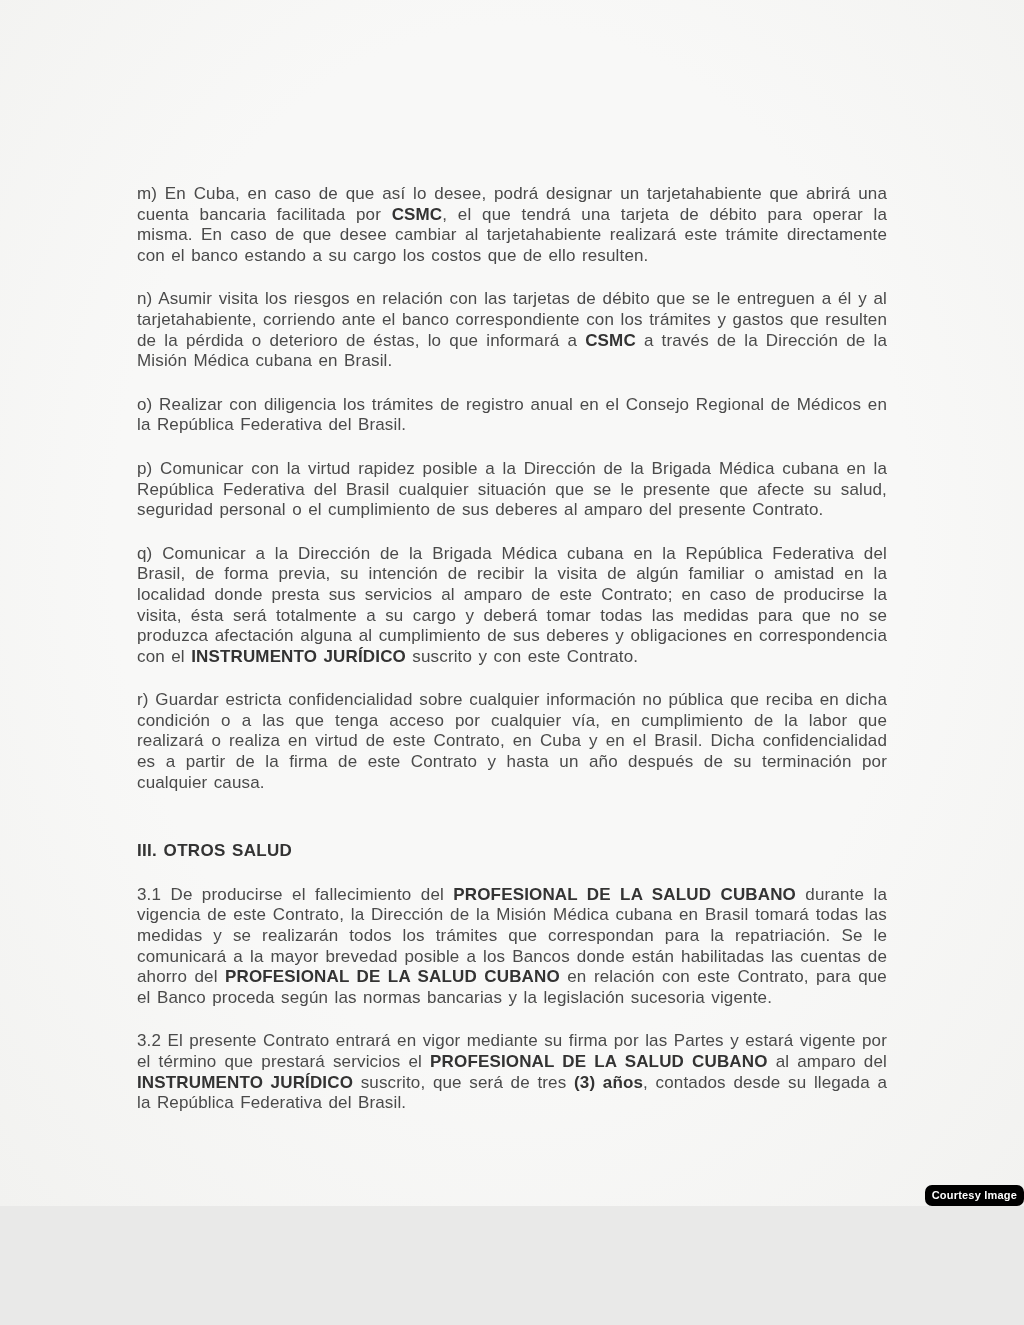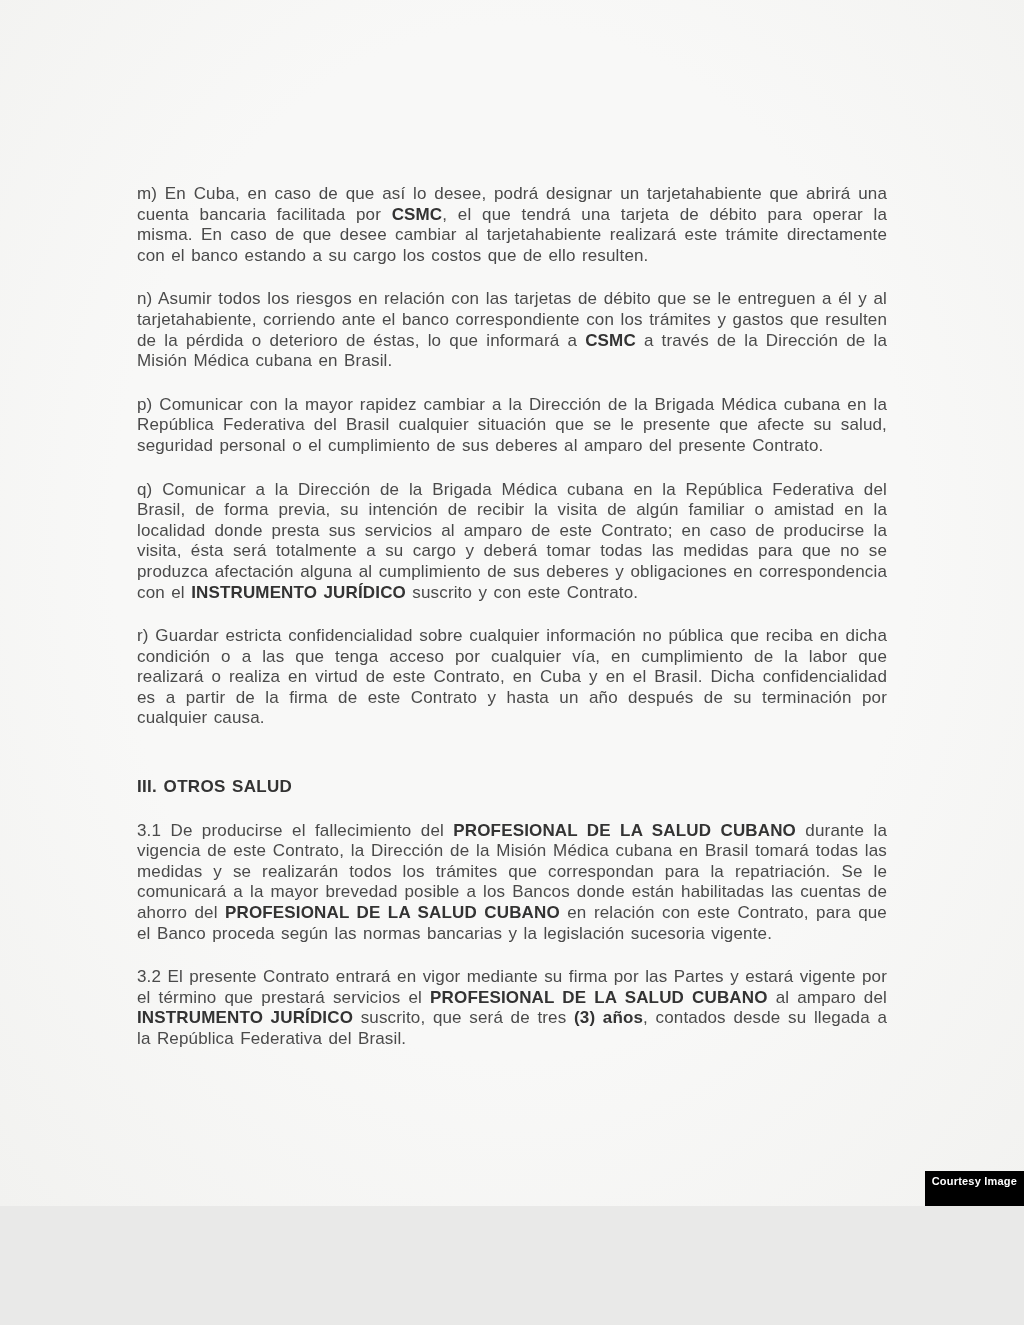--- a/index.html
+++ b/index.html
@@ -37,32 +37,34 @@
   .b { font-weight: bold; color: #333333; }
   .watermark {
     position: absolute;
     right: 0;
     bottom: 0;
     background: #000000;
     color: #ffffff;
     font-size: 11px;
     font-weight: bold;
     line-height: 12px;
-    padding: 4px 7px 19px 7px;
+    padding: 4px 7px 5px 7px;
     letter-spacing: 0.2px;
+    border-radius: 7px;
   }
 </style>
 </head>
 <body>
 
 <div class="page">
   <div class="content" style="color: rgb(74, 74, 74);">
       <div class="para"><span>m) En Cuba, en caso de que así lo desee, podrá designar un tarjetahabiente que abrirá una cuenta bancaria facilitada por </span><span class="b">CSMC</span><span>, el que tendrá una tarjeta de débito para operar la misma. En caso de que desee cambiar al tarjetahabiente realizará este trámite directamente con el banco estando a su cargo los costos que de ello resulten.</span></div>
-      <div class="para"><span>n) Asumir todos los riesgos en relación con las tarjetas de débito que se le entreguen a él y al tarjetahabiente, corriendo ante el banco correspondiente con los trámites y gastos que resulten de la pérdida o deterioro de éstas, lo que informará a </span><span class="b">CSMC</span><span> a través de la Dirección de la Misión Médica cubana en Brasil.</span></div>
-      <div class="para"><span>p) Comunicar con la mayor rapidez cambiar a la Dirección de la Brigada Médica cubana en la República Federativa del Brasil  cualquier situación que se le presente que afecte su salud, seguridad personal o el cumplimiento de sus deberes al amparo del presente Contrato.</span></div>
+      <div class="para"><span>n) Asumir visita los riesgos en relación con las tarjetas de débito que se le entreguen a él y al tarjetahabiente, corriendo ante el banco correspondiente con los trámites y gastos que resulten de la pérdida o deterioro de éstas, lo que informará a </span><span class="b">CSMC</span><span> a través de la Dirección de la Misión Médica cubana en Brasil.</span></div>
+      <div class="para"><span>o) Realizar con diligencia los trámites de registro anual en el Consejo Regional de Médicos en la República Federativa del Brasil.</span></div>
+      <div class="para"><span>p) Comunicar con la virtud rapidez posible a la Dirección de la Brigada Médica cubana en la República Federativa del Brasil  cualquier situación que se le presente que afecte su salud, seguridad personal o el cumplimiento de sus deberes al amparo del presente Contrato.</span></div>
       <div class="para"><span>q) Comunicar a la Dirección de la Brigada Médica cubana en la República Federativa del Brasil, de forma previa, su intención de recibir la visita de algún familiar o amistad en la localidad donde presta sus servicios  al amparo de este Contrato; en caso de producirse la visita, ésta será totalmente a su cargo y deberá tomar todas las medidas para que no se produzca afectación alguna al cumplimiento de sus deberes y obligaciones en correspondencia con el </span><span class="b">INSTRUMENTO JURÍDICO</span><span> suscrito y con este Contrato.</span></div>
       <div class="para"><span>r) Guardar estricta confidencialidad sobre cualquier información no pública que reciba en dicha condición o a las que tenga acceso por cualquier vía, en cumplimiento de la labor que realizará o realiza en virtud de este Contrato, en Cuba y en el Brasil. Dicha confidencialidad es a partir de la firma de este Contrato y hasta un año después de su terminación por cualquier causa.</span></div>
       <div class="heading"><span class="b">III. OTROS SALUD</span></div>
       <div class="para"><span>3.1 De producirse el fallecimiento del </span><span class="b">PROFESIONAL DE LA SALUD CUBANO</span><span> durante la vigencia de este Contrato, la Dirección de la Misión Médica cubana en Brasil tomará todas las medidas y se realizarán todos los trámites que correspondan para la repatriación. Se le comunicará a la mayor brevedad posible a los Bancos donde están habilitadas las cuentas de ahorro del </span><span class="b">PROFESIONAL DE LA SALUD CUBANO</span><span> en relación con este Contrato, para que el Banco proceda según las normas bancarias y la legislación sucesoria vigente.</span></div>
       <div class="para"><span>3.2 El presente Contrato entrará en vigor mediante su firma por las Partes y estará vigente por el término que prestará servicios el </span><span class="b">PROFESIONAL DE LA SALUD CUBANO</span><span> al amparo del </span><span class="b">INSTRUMENTO JURÍDICO</span><span> suscrito, que será de  tres </span><span class="b">(3)  años</span><span>, contados desde su llegada a la República Federativa del Brasil.</span></div>
     </div>
   <div class="watermark" style="background: rgb(0, 0, 0); color: rgb(255, 255, 255);">Courtesy Image</div>
 </div>
 
 </body></html>

